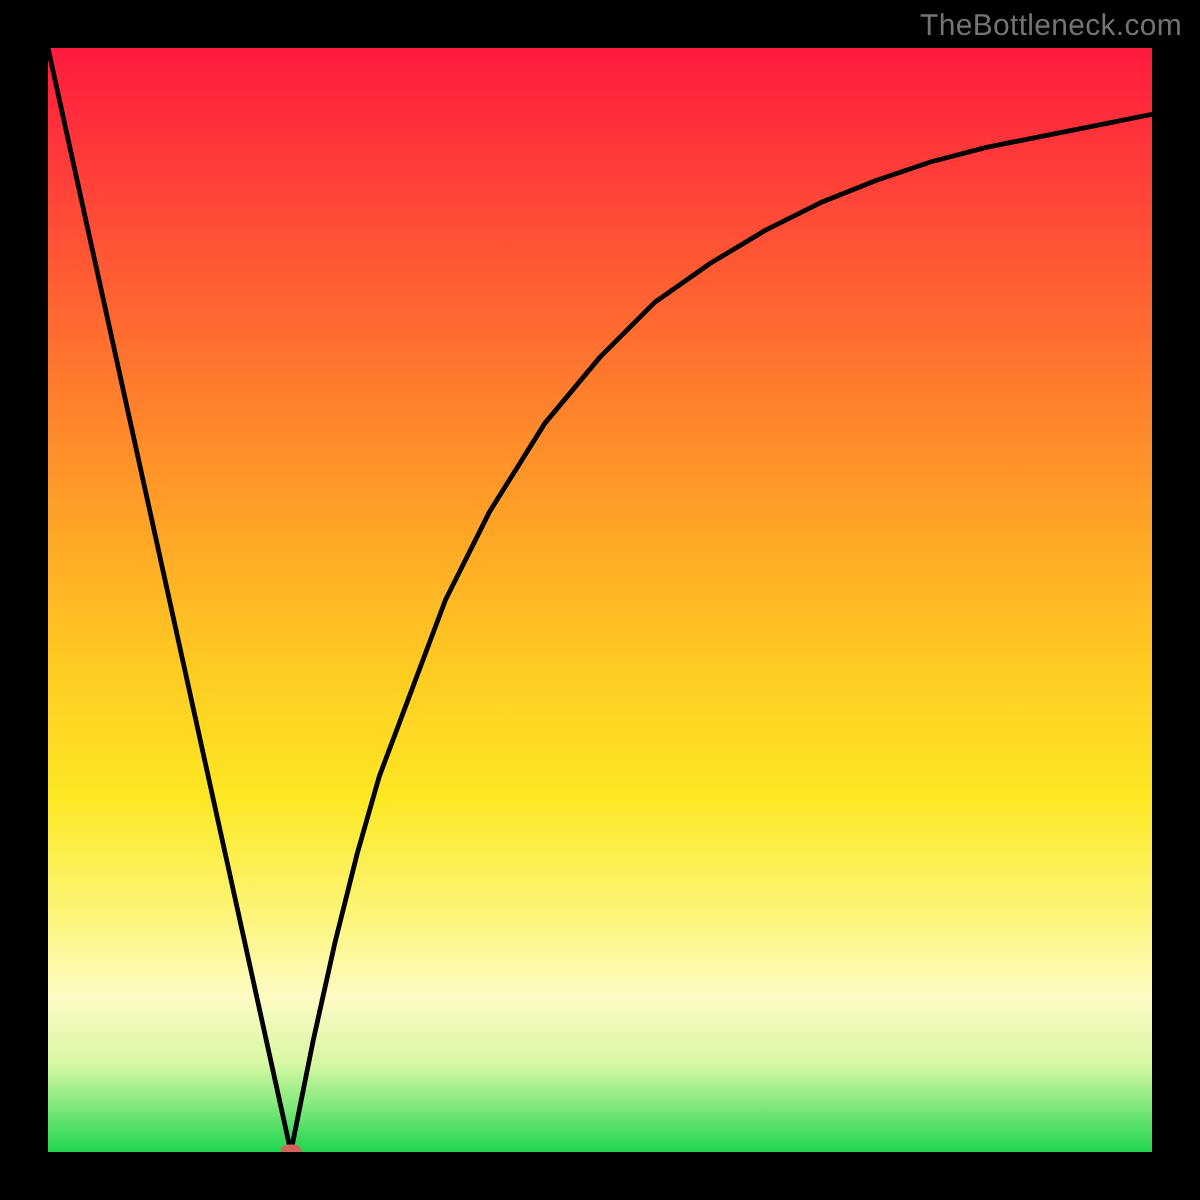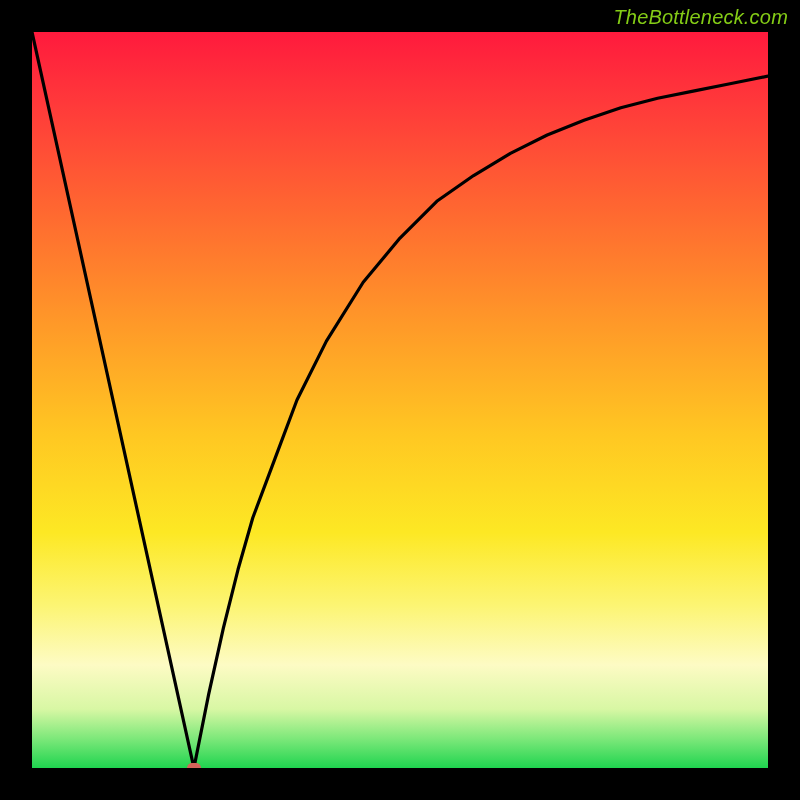--- a/index.html
+++ b/index.html
@@ -54,25 +54,24 @@
     width: 14px;
     height: 10px;
     border-radius: 5px;
     background: #d4645b;
     transform: translate(-50%, -50%);
   }
   .attribution {
     position: absolute;
     top: 6px;
     right: 12px;
-    color: #84cc16;
+    color: #737373;
     font-size: 20px;
     font-weight: 500;
     letter-spacing: 0.2px;
-    font-style: italic;
   }
 </style>
 </head>
 <body>
 
 <div class="frame">
 
   <div class="plot-area">
     <div class="gradient"></div>
 

